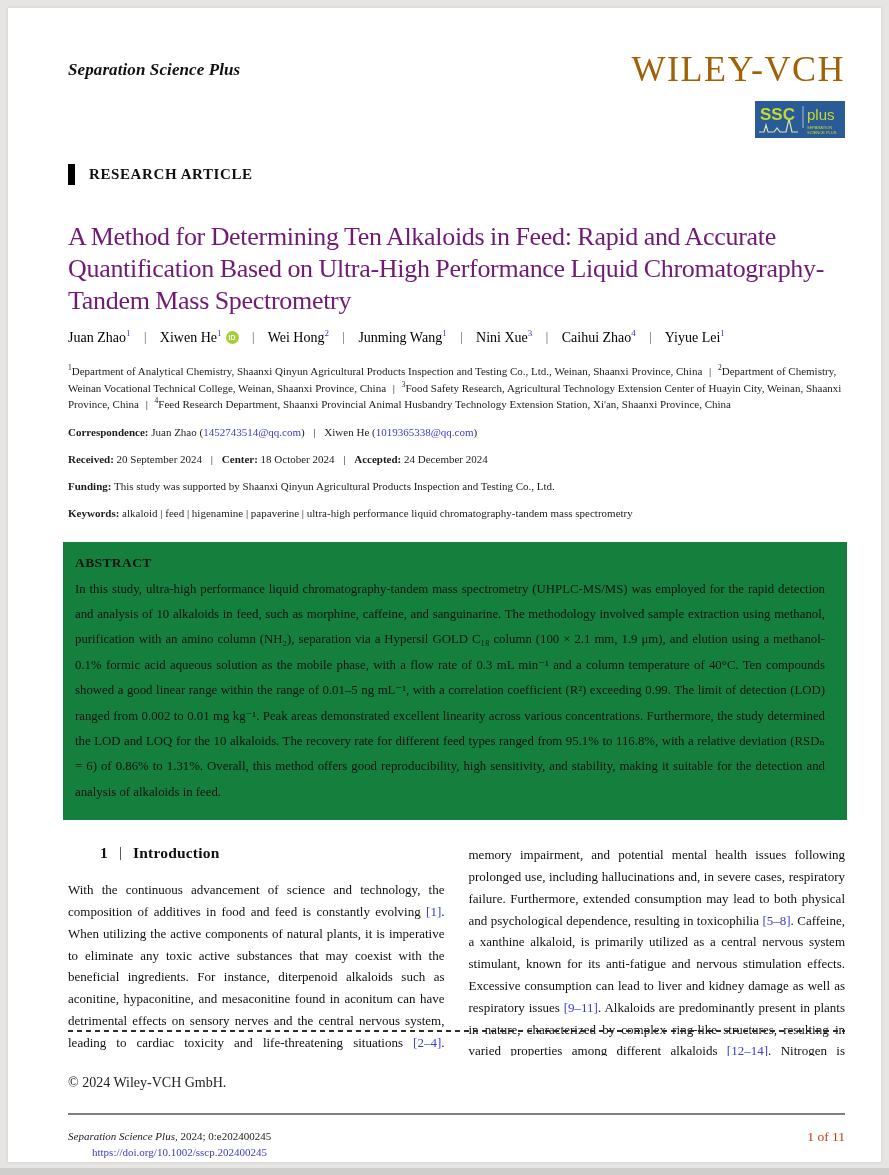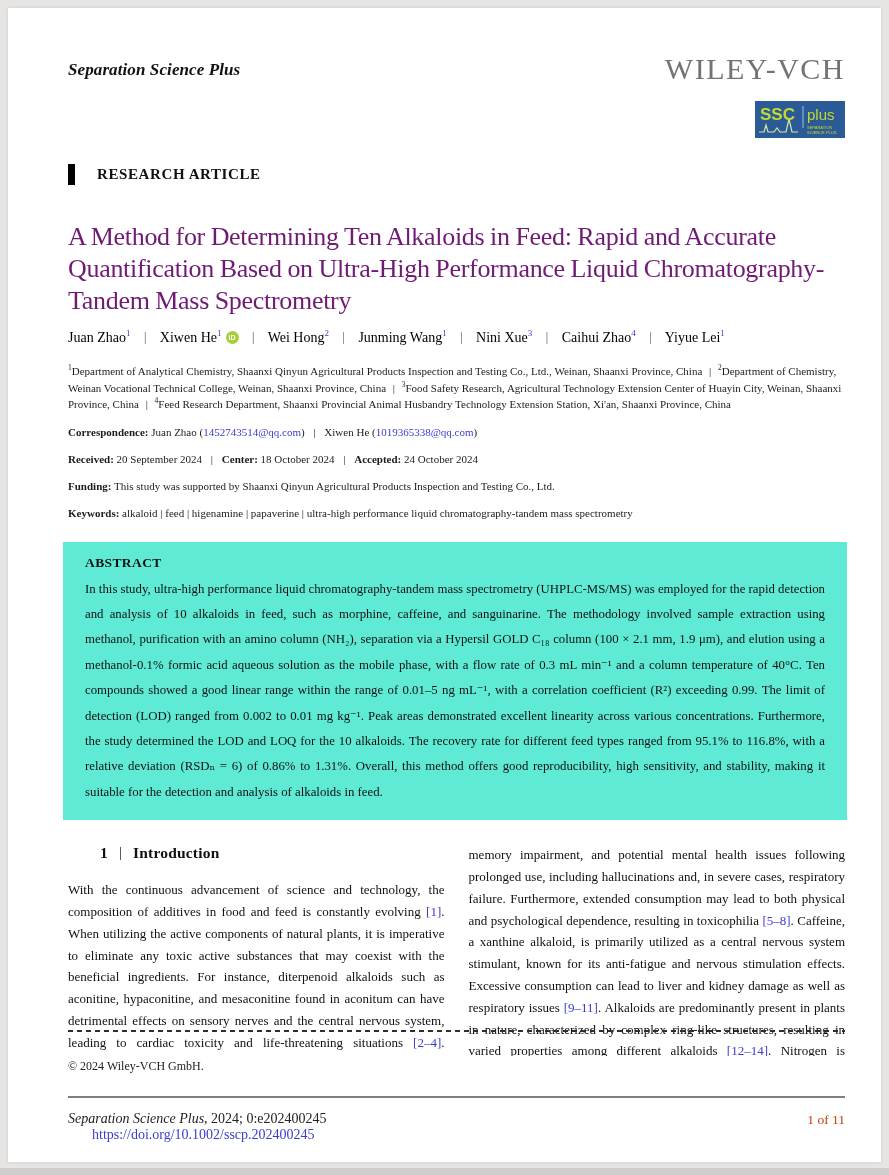--- a/index.html
+++ b/index.html
@@ -17,26 +17,26 @@
     overflow:hidden;
   }
   .content{padding:46px 36px 0 60px;position:relative;}
 
   
   .header-row{display:flex;justify-content:space-between;align-items:flex-start;}
   .journal-name{font-size:17px;font-weight:bold;font-style:italic;padding-top:6px;letter-spacing:.1px;}
   .brand-block{display:flex;flex-direction:column;align-items:flex-end;}
   .wiley-wordmark{
     font-family:"Liberation Serif","DejaVu Serif",serif;
-    font-size:30px;letter-spacing:1.5px;color:#737373;line-height:30px;font-weight:400;
+    font-size:36px;letter-spacing:1.5px;color:#a16207;line-height:30px;font-weight:400;
   }
   .ssc-badge{margin-top:17px;display:block;}
 
   
-  .article-type-row{display:flex;align-items:center;margin-top:26px;gap:8px;}
+  .article-type-row{display:flex;align-items:center;margin-top:26px;}
   .article-type-bar{width:7px;height:21px;background:#000;margin-right:14px;}
   .article-type-label{font-size:15px;font-weight:bold;letter-spacing:.6px;}
 
   
   .article-title{
     margin-top:36px;font-size:26px;font-weight:normal;line-height:32px;
     letter-spacing:-.3px;word-spacing:-.5px;color:#701a75;
   }
   .authors-line{margin-top:13px;font-size:14px;color:#000;}
   .author{white-space:nowrap;}
@@ -54,21 +54,21 @@
 
   
   .meta-line{margin-top:12px;font-size:11px;line-height:15px;color:#1c1c1c;}
   .meta-line b{font-weight:bold;}
   .link{color:#3b3bcd;text-decoration:none;cursor:pointer;}
   .meta-sep{margin:0 6px;}
 
   
   .abstract-box{
     margin-top:21px;margin-left:-5px;margin-right:-2px;
-    background:#5eead4;padding:13px 22px 15px 22px;
+    background:#15803d;padding:13px 22px 15px 12px;
   }
   .abstract-heading{font-size:13.5px;font-weight:bold;letter-spacing:.4px;}
   .abstract-text{
     margin-top:6px;font-size:12.8px;line-height:25.4px;text-align:justify;color:#111;
   }
 
   
   .columns{display:flex;gap:24px;margin-top:24px;height:212px;overflow:hidden;}
   .col{flex:1;min-width:0;}
   .section-heading{font-size:15.5px;font-weight:bold;margin-bottom:17px;letter-spacing:.2px;margin-left:32px;}
@@ -76,24 +76,24 @@
   .body-par{font-size:13px;line-height:21.8px;text-align:justify;color:#101010;}
   .ref{color:#3b3bcd;cursor:pointer;}
 
   
   .bottom-cluster{position:absolute;left:60px;right:36px;top:1022px;}
   .dashed-rule{
     height:2px;
     background-image:repeating-linear-gradient(90deg,#2e2e2e 0 5px,transparent 5px 9px);
     background-size:9px 1.6px;background-repeat:repeat-x;background-position:0 0;
   }
-  .copyright{margin-top:27px;font-size:12px;color:#222;}
+  .copyright{margin-top:43px;font-size:14px;color:#222;}
   .solid-rule{margin-top:22px;border-top:2px solid #807f7d;}
   .citation-row{margin-top:13px;display:flex;justify-content:space-between;align-items:flex-start;}
-  .citation{font-size:14px;line-height:16px;color:#222;}
+  .citation{font-size:11px;line-height:16px;color:#222;}
   .citation-journal{font-style:italic;}
   .doi-line{display:block;padding-left:24px;}
   .page-info{font-size:13.5px;color:#c2410c;padding-top:1px;}
 </style>
 </head>
 <body>
 
 <div class="page">
   <div class="content">
 
@@ -156,21 +156,21 @@
     </div>
 
     <div class="meta-line">
       <b>Received:</b>
       <span>20 September 2024</span>
       <span class="meta-sep">|</span>
       <b>Center:</b>
       <span>18 October 2024</span>
       <span class="meta-sep">|</span>
       <b>Accepted:</b>
-      <span>24 October 2024</span>
+      <span>24 December 2024</span>
     </div>
 
     <div class="meta-line">
       <b>Funding:</b>
       <span>This study was supported by Shaanxi Qinyun Agricultural Products Inspection and Testing Co., Ltd.</span>
     </div>
 
     <div class="meta-line">
       <b>Keywords:</b>
       <span>alkaloid | feed | higenamine | papaverine | ultra-high performance liquid chromatography-tandem mass spectrometry</span>

